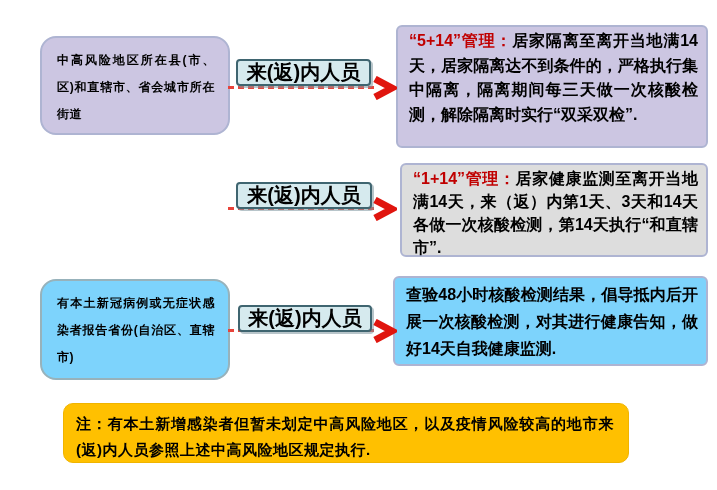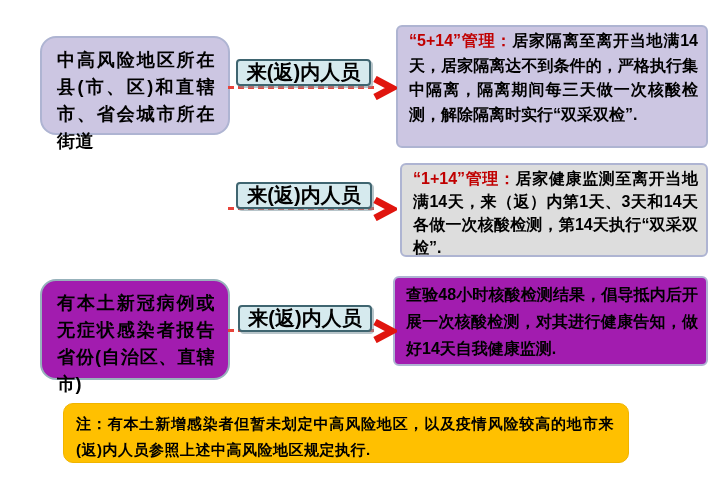--- a/index.html
+++ b/index.html
@@ -16,28 +16,28 @@
     background: #ffffff;
     overflow: hidden;
   }
   .box { position: absolute; }
 
   
   .src {
     border-radius: 16px;
     border: 2px solid #adb5d3;
     padding: 9px 13px 0 15px;
-    font-size: 18px;
+    font-size: 12px;
     line-height: 27px;
     text-align: justify;
     letter-spacing: 0.5px;
   }
   .c-purple { background: #ccc6e2; border-color: #aeb4d2; }
   .c-gray   { background: #dddddd; border-color: #a9b8be; }
-  .c-cyan   { background: #a21caf; border-color: #97b2bb; }
+  .c-cyan   { background: #7dd3fc; border-color: #97b2bb; }
 
   
   .traveler {
     background: #d6eaee;
     border: 2px solid #3f6570;
     border-radius: 4px;
     box-shadow: 2px 2px 0 rgba(125,150,158,0.55);
     display: flex;
     align-items: center;
     justify-content: center;
@@ -102,21 +102,21 @@
   </div>
 
   <div class="dash" style="left:228px; top:207px; width:146px;"></div>
   <div class="box traveler" style="left:236px; top:182px; width:136px; height:27px;">
     <span>来(返)内人员</span>
   </div>
   <svg class="arrow" style="left:371px; top:197px;" viewBox="0 0 26 24">
     <polyline points="4,3 21,12 4,21" fill="none" stroke="#e0150e" stroke-width="7"></polyline>
   </svg>
   <div class="box policy c-gray" style="left:400px; top:163px; width:308px; height:94px; line-height:23px;">
-    <span class="hd">“1+14”管理：</span><span>居家健康监测至离开当地满14天，来（返）内第1天、3天和14天各做一次核酸检测，第14天执行“双采双检”.</span>
+    <span class="hd">“1+14”管理：</span><span>居家健康监测至离开当地满14天，来（返）内第1天、3天和14天各做一次核酸检测，第14天执行“和直辖市”.</span>
   </div>
 
   <div class="box src c-cyan" style="left:40px; top:279px; width:190px; height:101px;">
     <span>有本土新冠病例或无症状感染者报告省份(自治区、直辖市)</span>
   </div>
   <div class="dash" style="left:228px; top:329px; width:146px;"></div>
   <div class="box traveler" style="left:238px; top:305px; width:134px; height:27px;">
     <span>来(返)内人员</span>
   </div>
   <svg class="arrow" style="left:371px; top:319px;" viewBox="0 0 26 24">

